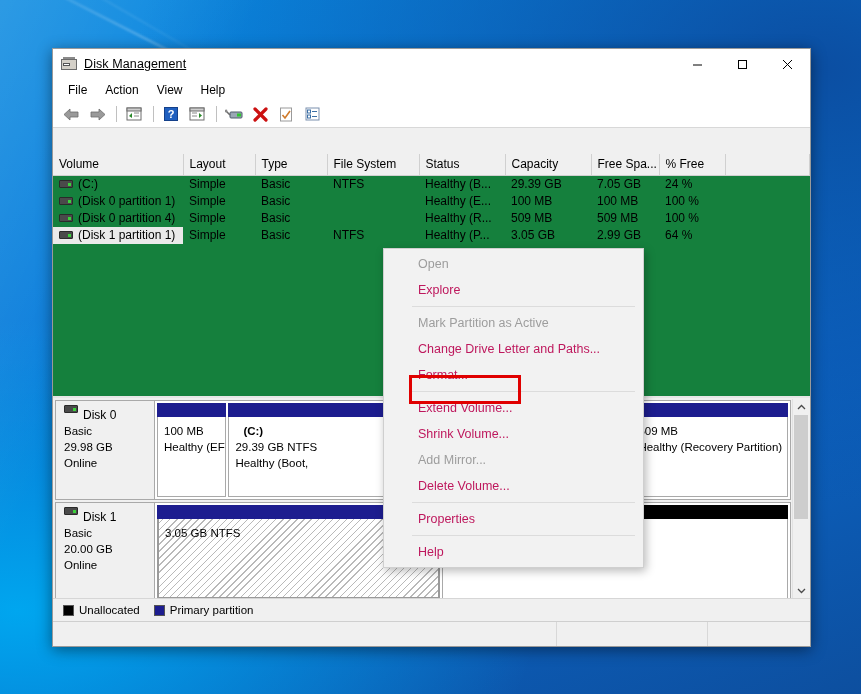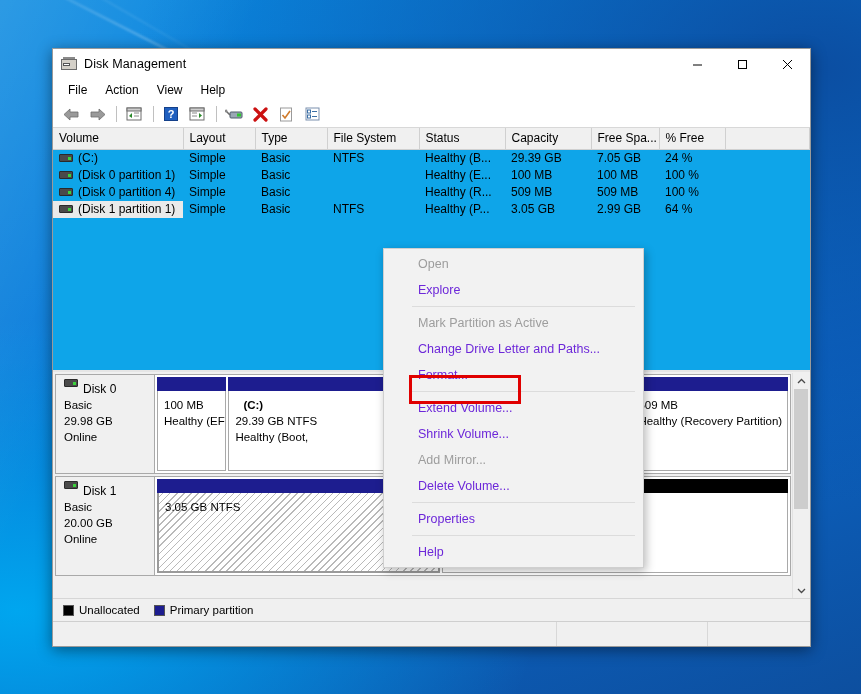--- a/index.html
+++ b/index.html
@@ -61,20 +61,21 @@
   }
 
   
   .titlebar {
     height: 30px;
     background: #ffffff;
     display: flex;
     align-items: center;
     flex: 0 0 auto;
     position: relative;
+    text-decoration: underline;
   }
   .title-icon {
     width: 16px; height: 16px;
     margin-left: 8px; margin-right: 7px;
     position: relative;
     flex: 0 0 auto;
   }
   .title-icon .body {
     position: absolute; left: 0; top: 3px;
     width: 16px; height: 11px;
@@ -147,24 +148,25 @@
   .tb-sep {
     width: 1px; height: 16px;
     background: #c0c0c0;
     margin: 0 5px;
   }
 
   
   .listpane {
     flex: 0 0 auto;
     height: 242px;
-    background: #0ea5e9;
+    background: #15803d;
     border-bottom: 2px solid #e6e6e6;
     position: relative;
     overflow: hidden;
+    margin-top: 26px;
   }
   table.vol {
     border-collapse: collapse;
     width: 100%;
     table-layout: fixed;
     font-size: 12px;
   }
   table.vol th {
     background: #f0f0f0;
     border-right: 1px solid #d0d0d0;
@@ -353,21 +355,21 @@
     width: 259px;
     background: #f2f2f2;
     border: 1px solid #cfcfcf;
     box-shadow: 2px 3px 9px rgba(0,0,0,0.28);
     padding: 2px 0;
     font-size: 12.5px;
     z-index: 50;
   }
   #ctxmenu .cm-item {
     padding: 5px 10px 5px 34px;
-    color: #6d28d9;
+    color: #be185d;
     line-height: 16px;
     white-space: nowrap;
   }
   #ctxmenu .cm-item.disabled { color: #9d9d9d; }
   #ctxmenu .cm-sep {
     height: 1px;
     background: #dcdcdc;
     margin: 3px 8px 3px 28px;
   }
   .cm-highlight {

